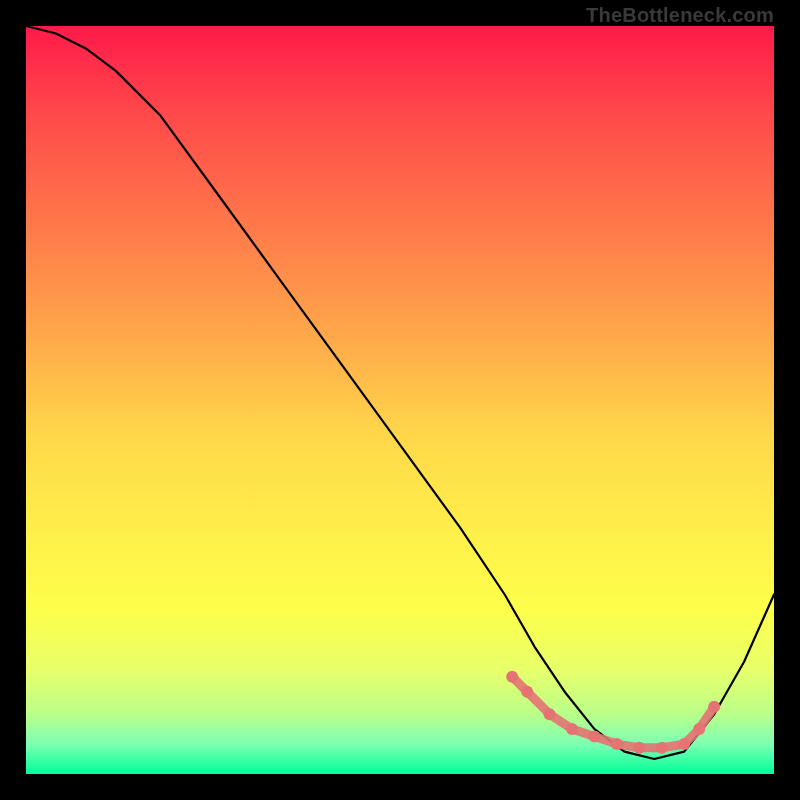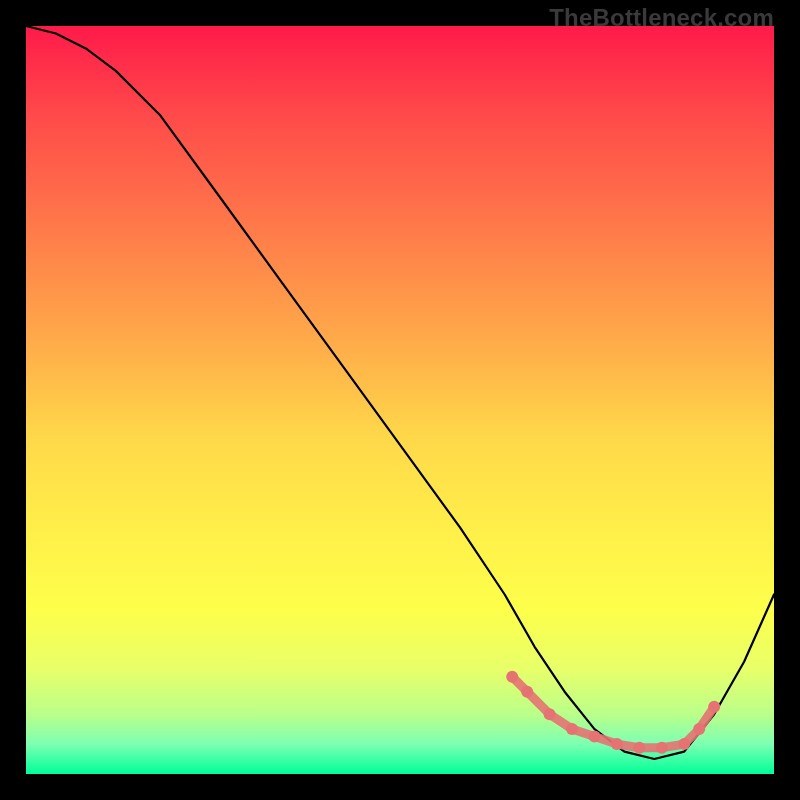--- a/index.html
+++ b/index.html
@@ -28,21 +28,21 @@
       #e8ff6a 86%,
       #baff8a 92%,
       #7dffb2 96%,
       #00ff99 100%);
   }
   .watermark {
     position: absolute;
     top: 4px;
     right: 26px;
     font-family: Arial, Helvetica, sans-serif;
-    font-size: 24px;
+    font-size: 20px;
     font-weight: bold;
     color: #3a3a3a;
     letter-spacing: 0.2px;
   }
   svg.curve {
     position: absolute;
     left: 0; top: 0;
     width: 748px; height: 748px;
     overflow: visible;
   }

